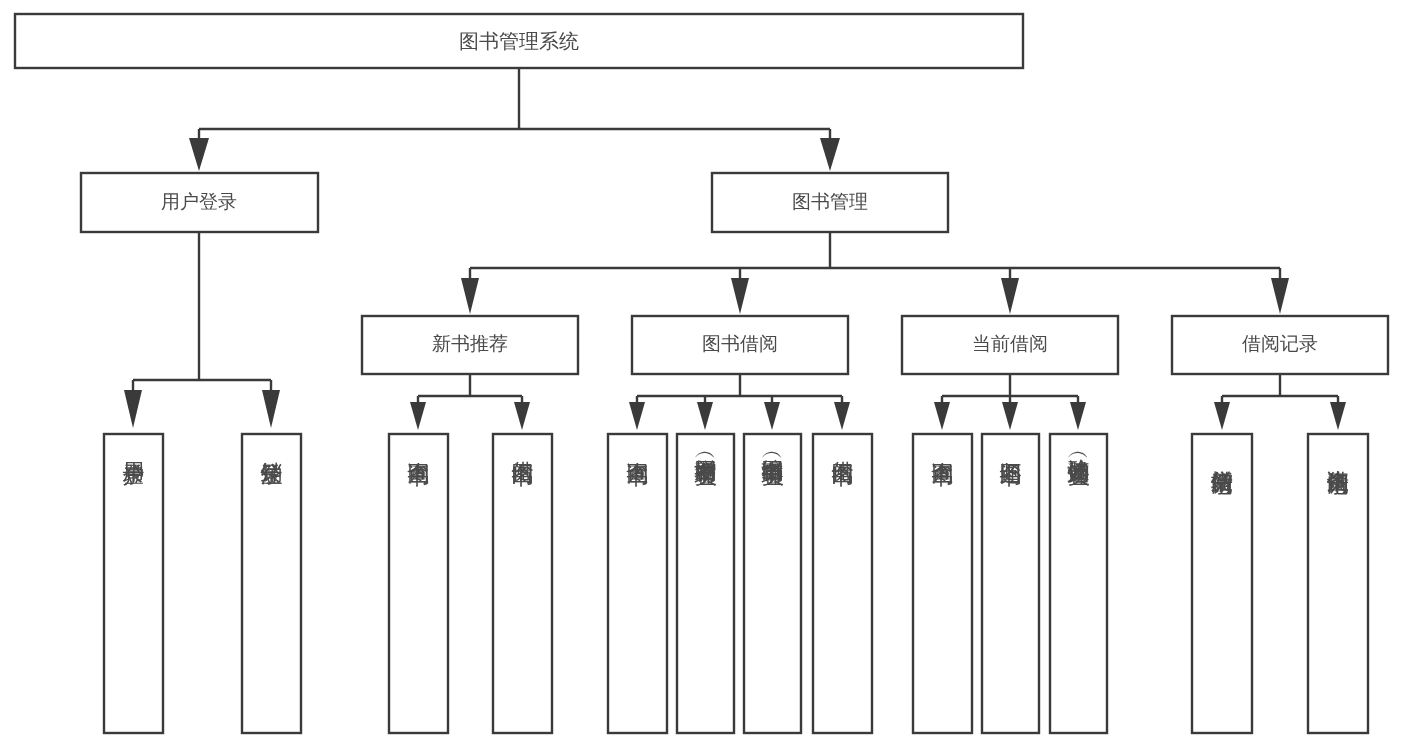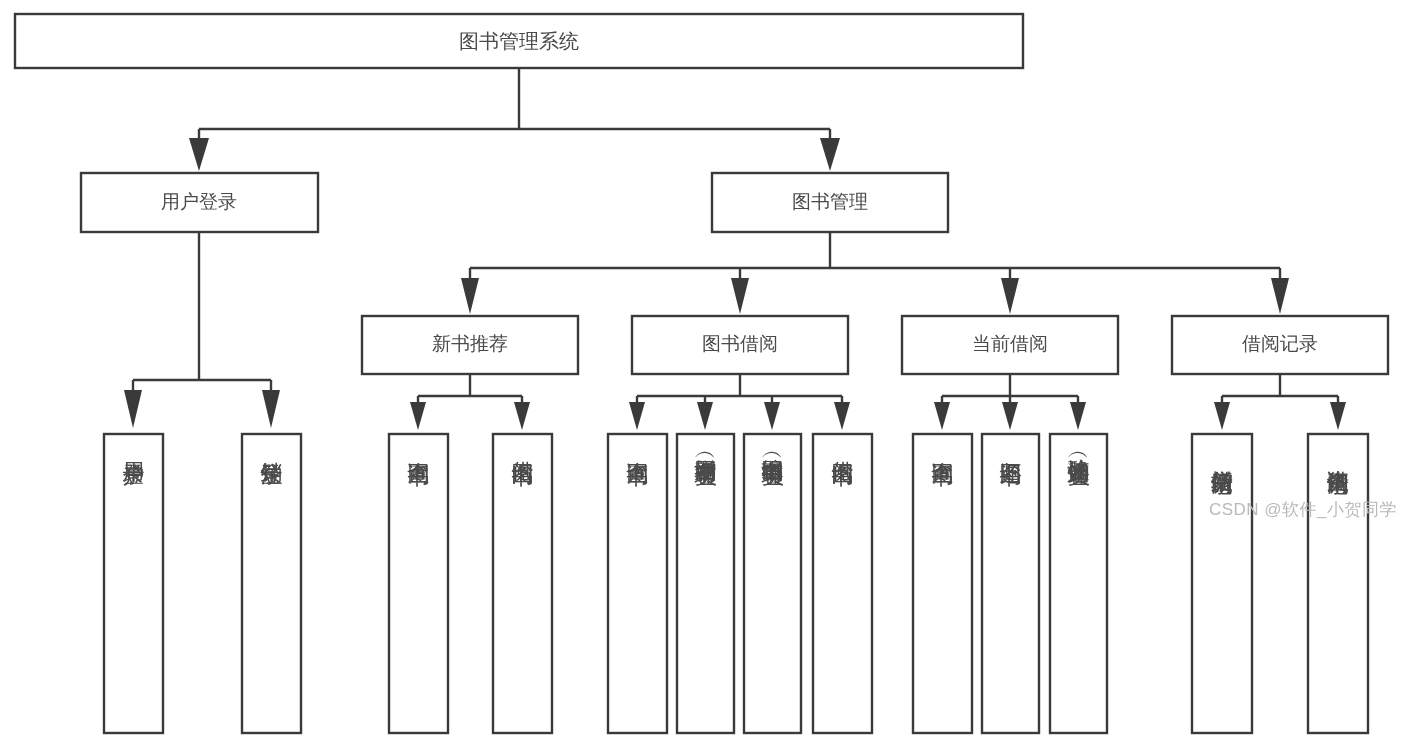--- a/index.html
+++ b/index.html
@@ -241,14 +241,13 @@
     <span class="leaf-text">确认归还（管理员）</span>
   </div>
 
   <div class="leaf-text-wrap" style="left:1192px; top:452px; width:60px; height:277px;">
     <span class="leaf-text">新增借阅记录</span>
   </div>
   <div class="leaf-text-wrap" style="left:1308px; top:452px; width:60px; height:277px;">
     <span class="leaf-text">查询借阅记录</span>
   </div>
 
-  <div id="watermark">CSDN @软件_小贺同学</div>
 </div>
 
 </body></html>

